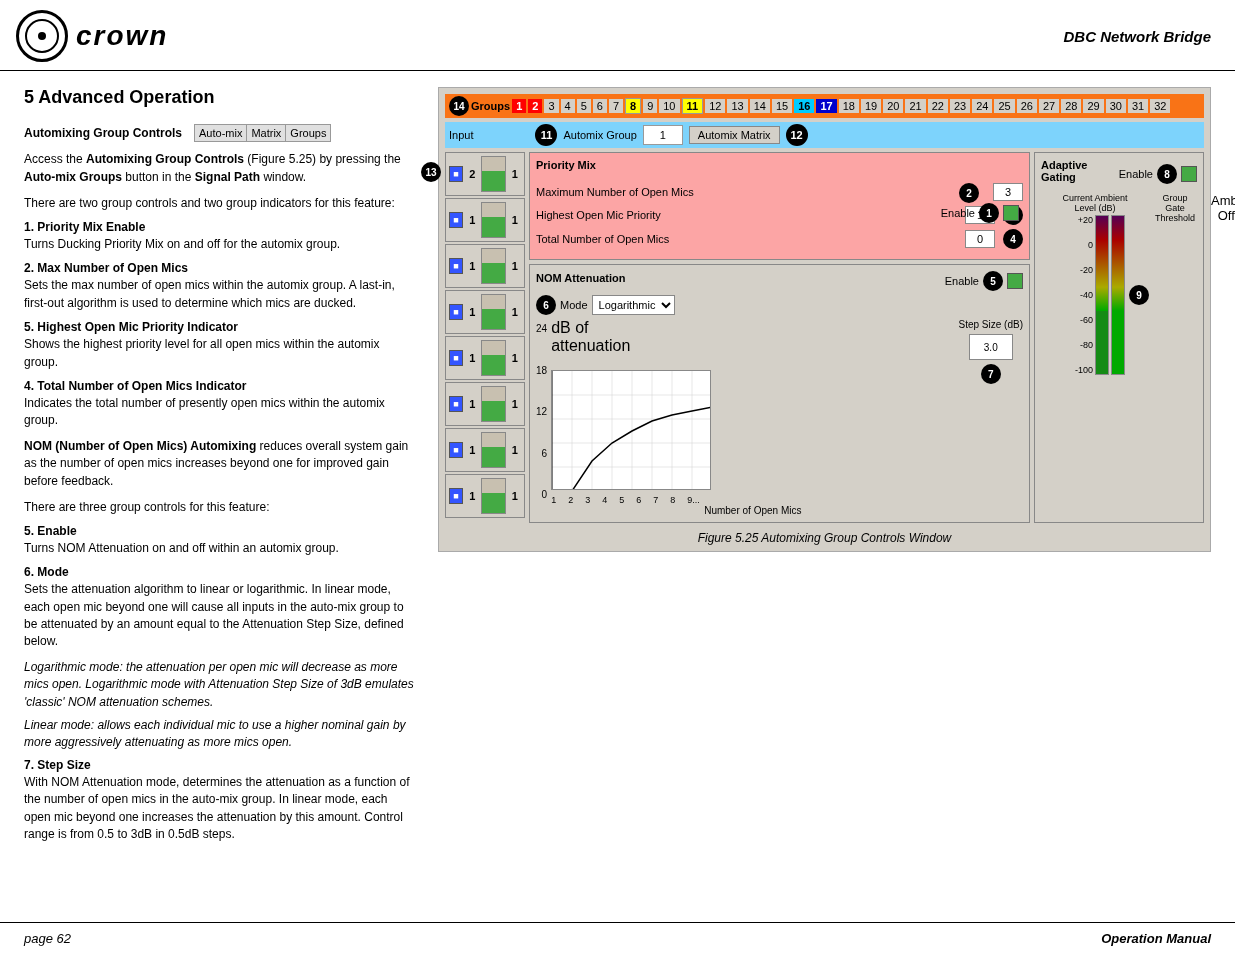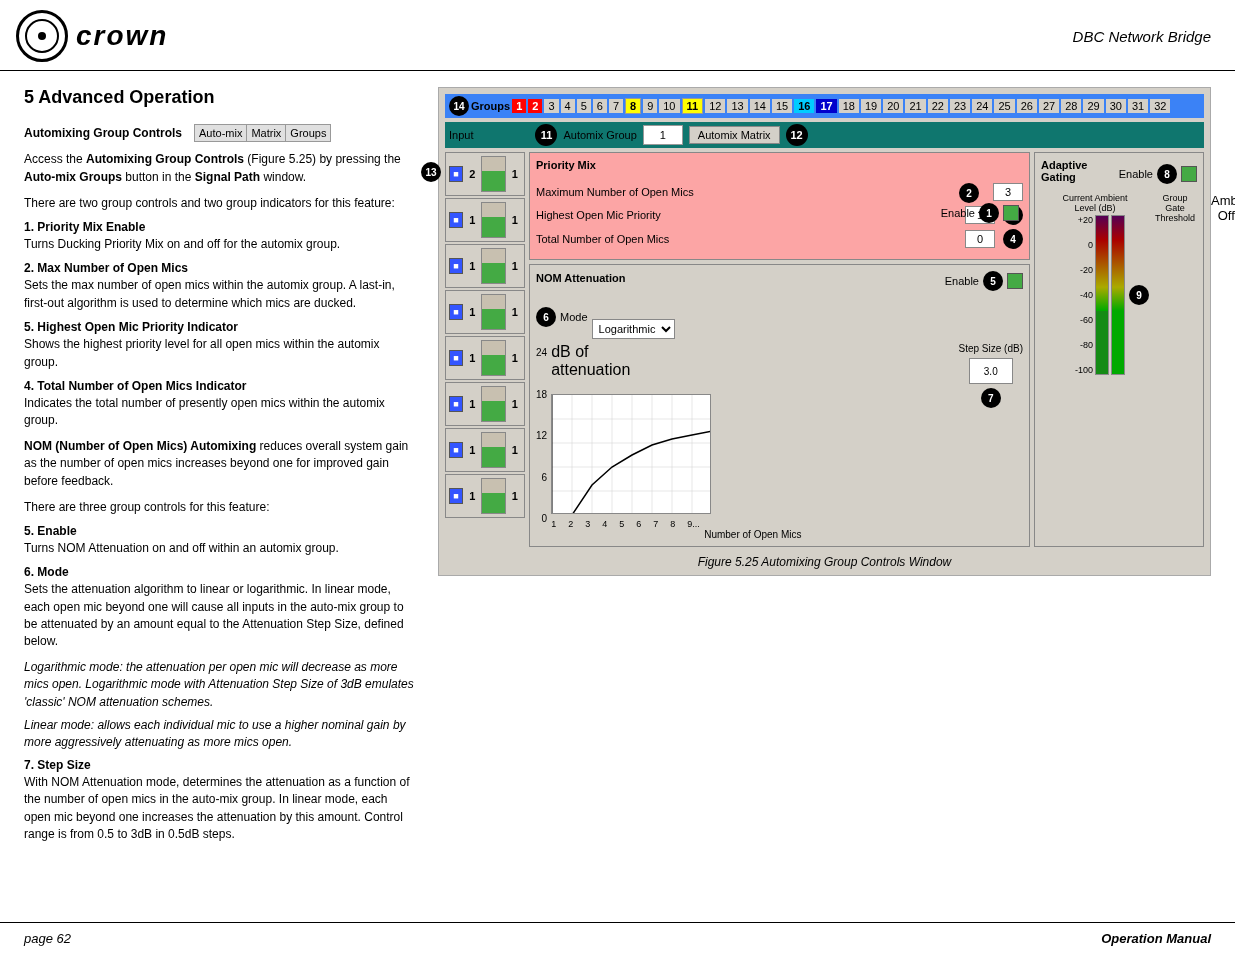--- a/index.html
+++ b/index.html
@@ -51,21 +51,21 @@
       border-radius: 50%;
     }
     .logo-text {
       font-size: 28px;
       font-weight: bold;
       letter-spacing: 2px;
       font-style: italic;
     }
     .header-title {
       font-size: 15px;
-      font-weight: normal;
+      font-weight: bold;
       font-style: italic;
     }
 
     
     .page-content {
       display: flex;
       padding: 16px 24px;
       gap: 24px;
       justify-content: space-between;
     }
@@ -155,41 +155,41 @@
       flex-shrink: 0;
     }
 
     
     .groups-bar {
       display: flex;
       align-items: center;
       gap: 2px;
       margin-bottom: 4px;
       font-size: 11px;
-      background: #3b82f6;
+      background: #f97316;
       padding: 2px 4px;
     }
     .group-num {
       padding: 1px 4px;
       font-size: 11px;
       background: #d4d0c8;
     }
     .group-num.active-red { background: #ff0000; color: #fff; font-weight: bold; }
     .group-num.active-yellow { background: #ffff00; color: #000; font-weight: bold; border: 1px solid #999; }
     .group-num.active-cyan { background: #00ccff; color: #000; font-weight: bold; }
     .group-num.active-blue { background: #0000cc; color: #fff; font-weight: bold; }
 
     
     .input-row {
       display: flex;
       align-items: center;
       gap: 6px;
       margin-bottom: 4px;
       font-size: 11px;
-      background: #0f766e;
+      background: #7dd3fc;
       padding: 2px 4px;
     }
     .spin-input {
       width: 40px;
       height: 20px;
       border: 1px solid #999;
       background: #fff;
       font-size: 11px;
       text-align: center;
     }
@@ -321,21 +321,20 @@
       font-size: 12px;
       margin-top: 6px;
     }
 
     .select-input {
       height: 20px;
       font-size: 11px;
       background: #fff;
       border: 1px solid #888;
       padding: 0 2px;
-      margin-top: 24px;
     }
 
     .mode-row {
       display: flex;
       align-items: center;
       gap: 4px;
       margin-bottom: 4px;
       font-size: 11px;
     }
 

